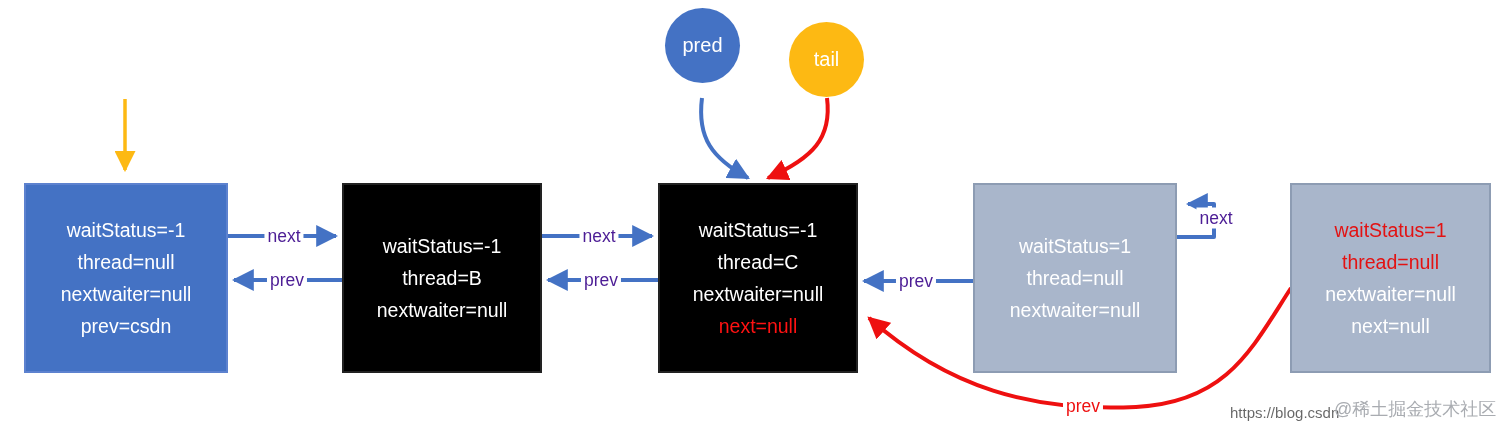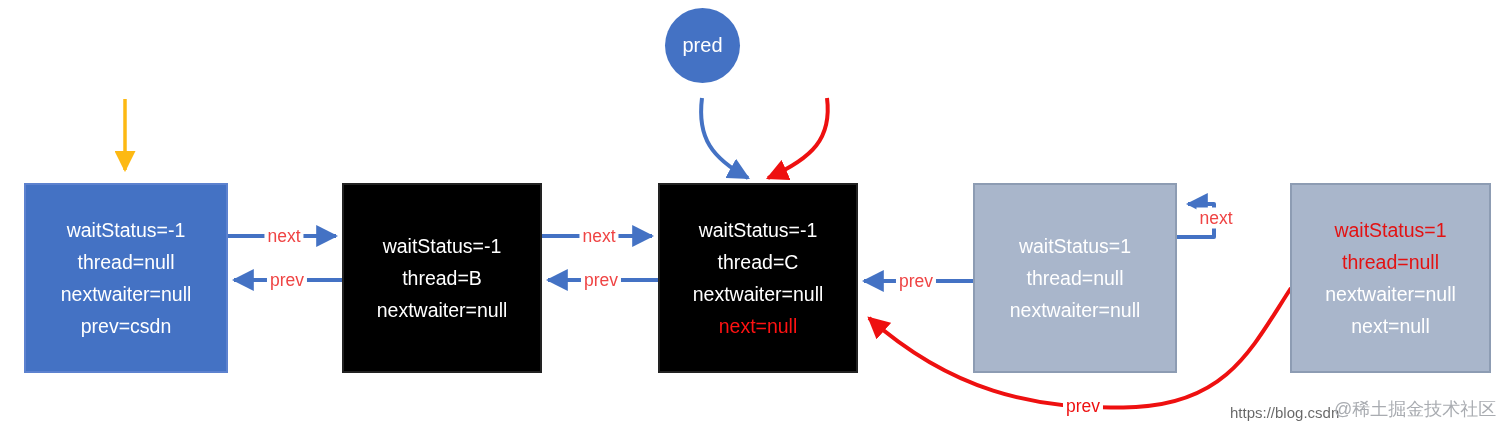--- a/index.html
+++ b/index.html
@@ -19,21 +19,21 @@
     position:absolute;top:183px;height:190px;box-sizing:border-box;z-index:2;
     display:flex;flex-direction:column;justify-content:center;align-items:center;
     color:#ffffff;font-size:19.5px;line-height:32px;text-align:center;
   }
   .node-blue{background:#4472c4;border:2px solid #5d82cf;}
   .node-black{background:#000000;border:2px solid #222222;}
   .node-gray{background:#a9b6cb;border:2px solid #8d9cb3;}
   .red-text{color:#e31212;}
   .edge-label{
     position:absolute;transform:translate(-50%,-50%);z-index:3;
-    background:#ffffff;color:#ef4444;font-size:17.5px;padding:0 3px;white-space:nowrap;
+    background:#ffffff;color:#4c1d95;font-size:17.5px;padding:0 3px;white-space:nowrap;
   }
   .edge-label.red{color:#ee1010;}
   .watermark-faint{
     position:absolute;left:1230px;top:404px;z-index:0;
     color:#000000;opacity:.6;font-size:15px;white-space:nowrap;
   }
   .watermark-main{
     position:absolute;left:1334px;top:397px;z-index:4;
     color:#a9acb1;font-size:18px;white-space:nowrap;
   }
@@ -74,20 +74,23 @@
     <path d="M1214,211 L1214,204 L1188,204" fill="none" stroke="#4472c4" stroke-width="4" stroke-linejoin="round" marker-end="url(#mblue)"></path>
 
     <path d="M1291,288 C1252,348 1228,402 1136,407 C1032,412 948,388 869,318" fill="none" stroke="#ee1010" stroke-width="4" marker-end="url(#mred)"></path>
   </svg>
 
   <div class="watermark-faint">https://blog.csdn</div>
 
   <div class="pointer-circle pc-blue" style="left:665px;top:8px;">
     <span>pred</span>
   </div>
+  <div class="pointer-circle pc-yellow" style="left:789px;top:22px;">
+    <span>tail</span>
+  </div>
 
   <div class="node node-blue" style="left:24px;width:204px;">
     <div>waitStatus=-1</div>
     <div>thread=null</div>
     <div>nextwaiter=null</div>
     <div>prev=csdn</div>
   </div>
 
   <div class="node node-black" style="left:342px;width:200px;">
     <div>waitStatus=-1</div>

